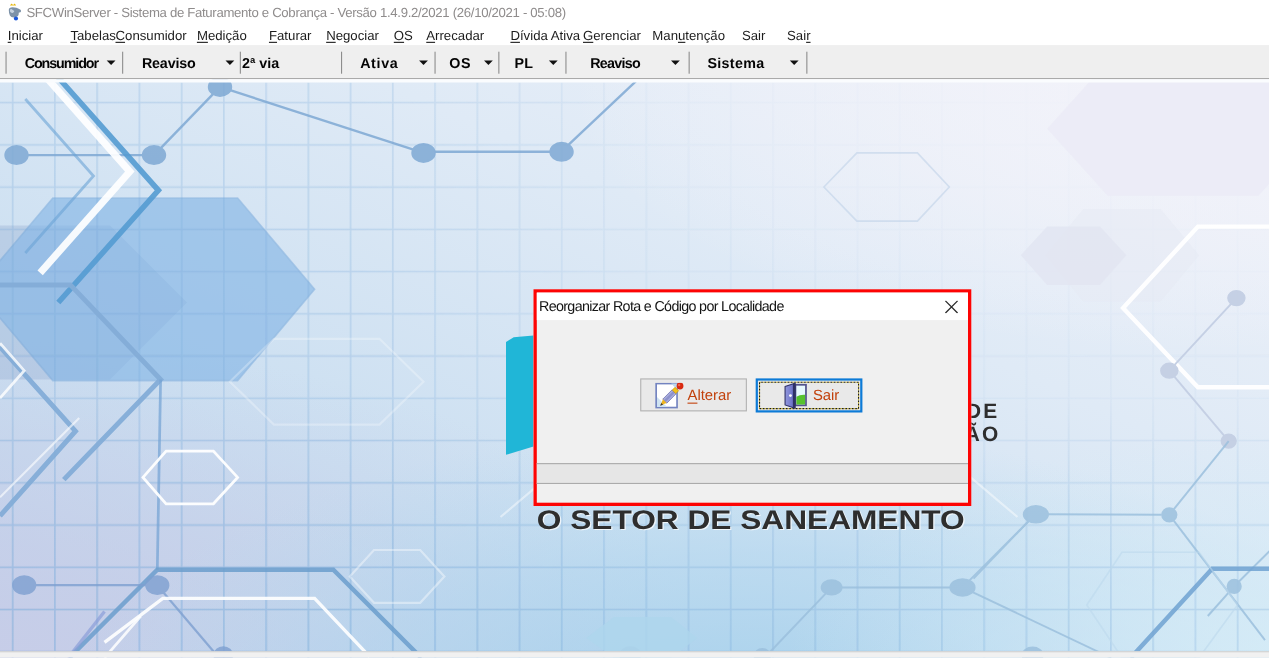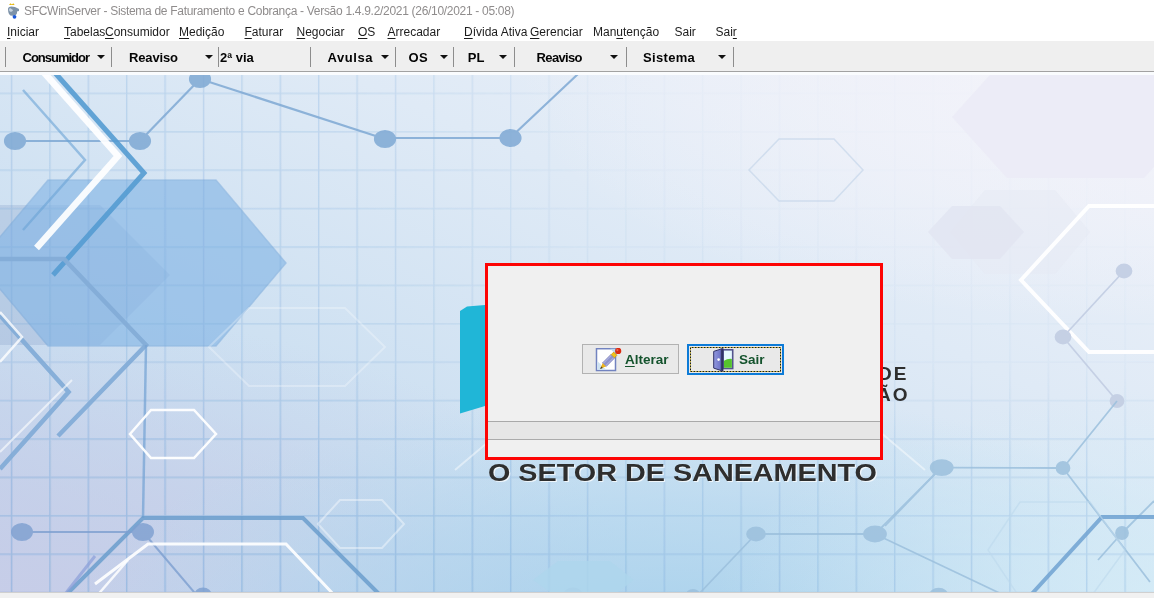--- a/index.html
+++ b/index.html
@@ -19,21 +19,21 @@
   #belowbar{left:0;top:72px;width:1154px;height:3px;background:#fafcfe;}
   #statusbar{left:0;top:592px;width:1154px;height:6px;background:#f1f1f1;border-top:1px solid #d0d0d0;box-sizing:border-box;}
   
   #dialog{left:485px;top:263px;width:392px;height:191px;border:3px solid #fd0404;background:#f0f0f0;z-index:10;}
   #dlg-title{position:absolute;left:0;top:0;width:100%;height:25px;background:#fff;}
   #dlg-title span{position:absolute;left:2px;top:0;height:25px;line-height:26px;font-size:13px;color:#141414;letter-spacing:-0.6px;}
   #dlg-status{position:absolute;left:0;top:155px;width:100%;height:17px;background:#e6e6e6;border-top:1px solid #a9a9a9;border-bottom:1px solid #ababab;box-sizing:content-box;}
   .dbtn{position:absolute;box-sizing:border-box;background:#e9e9e9;}
   #btn-alterar{left:94px;top:78px;width:97px;height:30px;border:1px solid #b2b2b2;}
   #btn-sair{left:199px;top:78px;width:97px;height:31px;border:2px solid #0d7bd7;}
-  .btxt{position:absolute;font-size:13.5px;font-weight:bold;color:#14532d;}
+  .btxt{position:absolute;font-size:13.5px;font-weight:normal;color:#c2410c;}
   .btxt u{text-decoration:underline;text-underline-offset:2px;}
 </style>
 </head>
 <body>
 
 <svg class="abs" style="left:0;top:0;z-index:0" width="1154" height="598" viewBox="0 0 1154 598">
  <defs>
   <linearGradient id="gbase" x1="1" y1="0" x2="0" y2="1">
     <stop offset="0" stop-color="#f0f2f9"></stop>
     <stop offset="0.35" stop-color="#dfeaf6"></stop>
@@ -224,39 +224,45 @@
 <div id="toolbar" class="abs">
   <div class="tsep" style="left:4.5px"></div>
   <span class="tb" style="left:22.5px;letter-spacing:-1px">Consumidor</span>
     <div class="arr" style="left:96.6px"></div>
   <div class="tsep" style="left:110.9px"></div>
   <span class="tb" style="left:129px;letter-spacing:-0.15px">Reaviso</span>
     <div class="arr" style="left:204.7px"></div>
   <div class="tsep" style="left:218.4px"></div>
   <span class="tb" style="left:220px">2ª via</span>
   <div class="tsep" style="left:309.6px"></div>
-  <span class="tb" style="left:327.4px;letter-spacing:0.6px">Avulsa</span>
+  <span class="tb" style="left:327.4px;letter-spacing:0.6px">Ativa</span>
     <div class="arr" style="left:380.5px"></div>
   <div class="tsep" style="left:395.3px"></div>
   <span class="tb" style="left:408.4px;letter-spacing:0.5px">OS</span>
     <div class="arr" style="left:440px"></div>
   <div class="tsep" style="left:453.2px"></div>
   <span class="tb" style="left:467.7px;letter-spacing:0.25px">PL</span>
     <div class="arr" style="left:499.4px"></div>
   <div class="tsep" style="left:513.8px"></div>
   <span class="tb" style="left:536.6px;letter-spacing:-0.65px">Reaviso</span>
     <div class="arr" style="left:610.2px"></div>
   <div class="tsep" style="left:625.7px"></div>
   <span class="tb" style="left:643.1px;letter-spacing:0.3px">Sistema</span>
     <div class="arr" style="left:717.5px"></div>
   <div class="tsep" style="left:732.6px"></div>
 </div>
 <div id="belowbar" class="abs"></div>
 
 <div id="dialog" class="abs">
+  <div id="dlg-title">
+      <span>Reorganizar Rota e Código por Localidade</span>
+    <svg style="position:absolute;right:9px;top:7px" width="12" height="12" viewBox="0 0 12 12">
+      <path d="M0.5,0.5 L11.5,11.5 M11.5,0.5 L0.5,11.5" stroke="#2b2b2b" stroke-width="1.2"></path>
+    </svg>
+  </div>
   <div id="btn-alterar" class="dbtn">
     <svg style="position:absolute;left:9px;top:3px" width="30" height="24" viewBox="0 0 30 24">
       <rect x="4.5" y="0.7" width="19" height="21.8" fill="#ffffff" stroke="#7283c0" stroke-width="1.5"></rect>
       <path d="M5.3,22 L5.3,13 L14.5,22 z" fill="#cfe3f2"></path>
       <path d="M23.5,0.7 L23.5,6 L18.2,0.7 z" fill="#bcd8ee"></path>
       <polygon points="10.5,14.9 14.2,18.5 22.6,10.0 19,6.4" fill="#a9aede" stroke="#6c6fae" stroke-width="0.7"></polygon>
       <path d="M12.3,16.7 L20.8,8.2" stroke="#8d92cc" stroke-width="2.2"></path>
       <polygon points="19.2,6.6 22.4,9.8 24.9,7.3 21.7,4.1" fill="#f2c21a" stroke="#c79200" stroke-width="0.6"></polygon>
       <polygon points="8.8,20.2 10.6,15.0 14.1,18.4" fill="#eeb41c"></polygon>
       <polygon points="8.3,20.7 9.7,17.6 11.5,19.6" fill="#eeb41c"></polygon>

